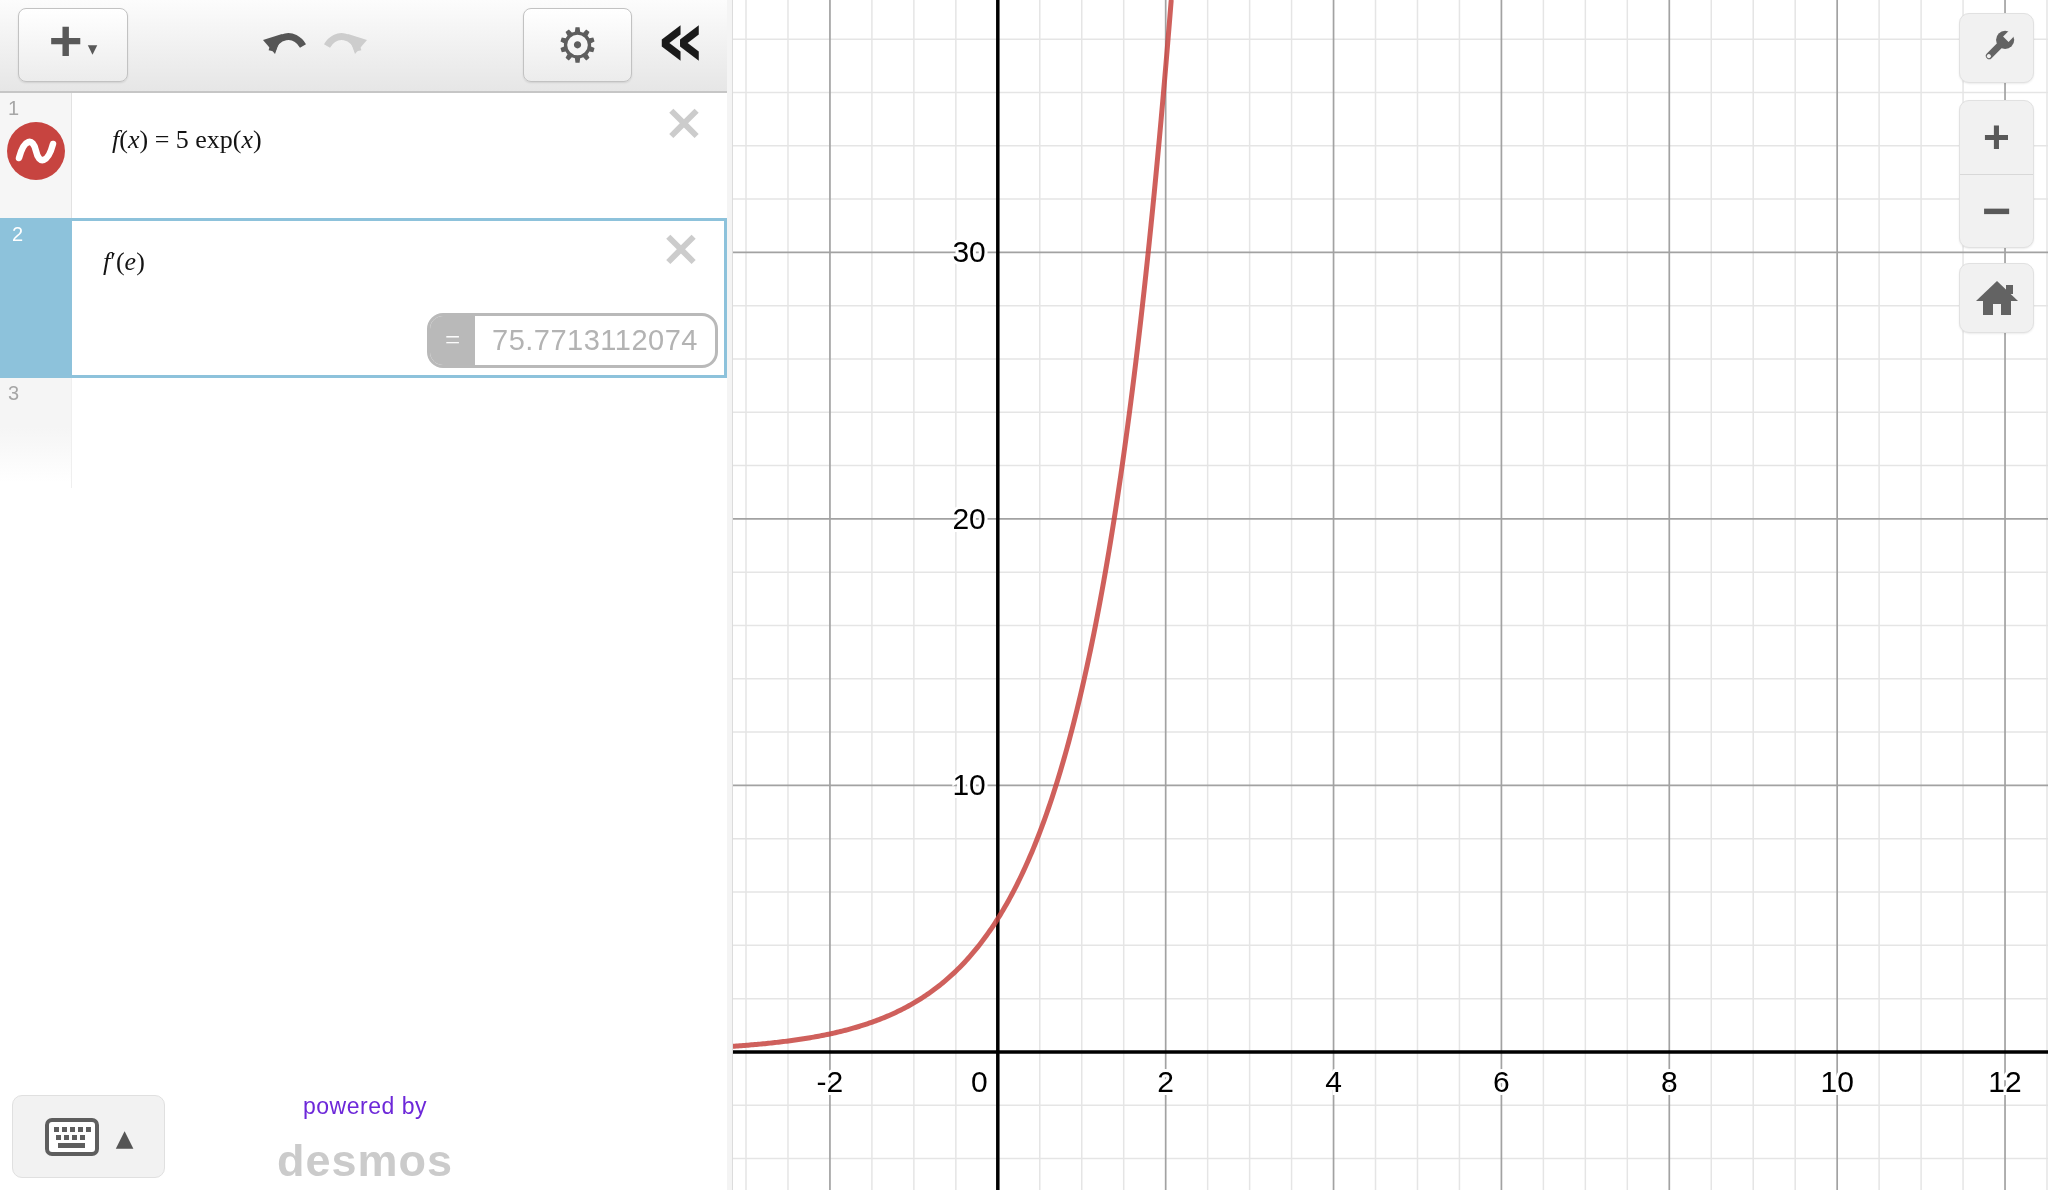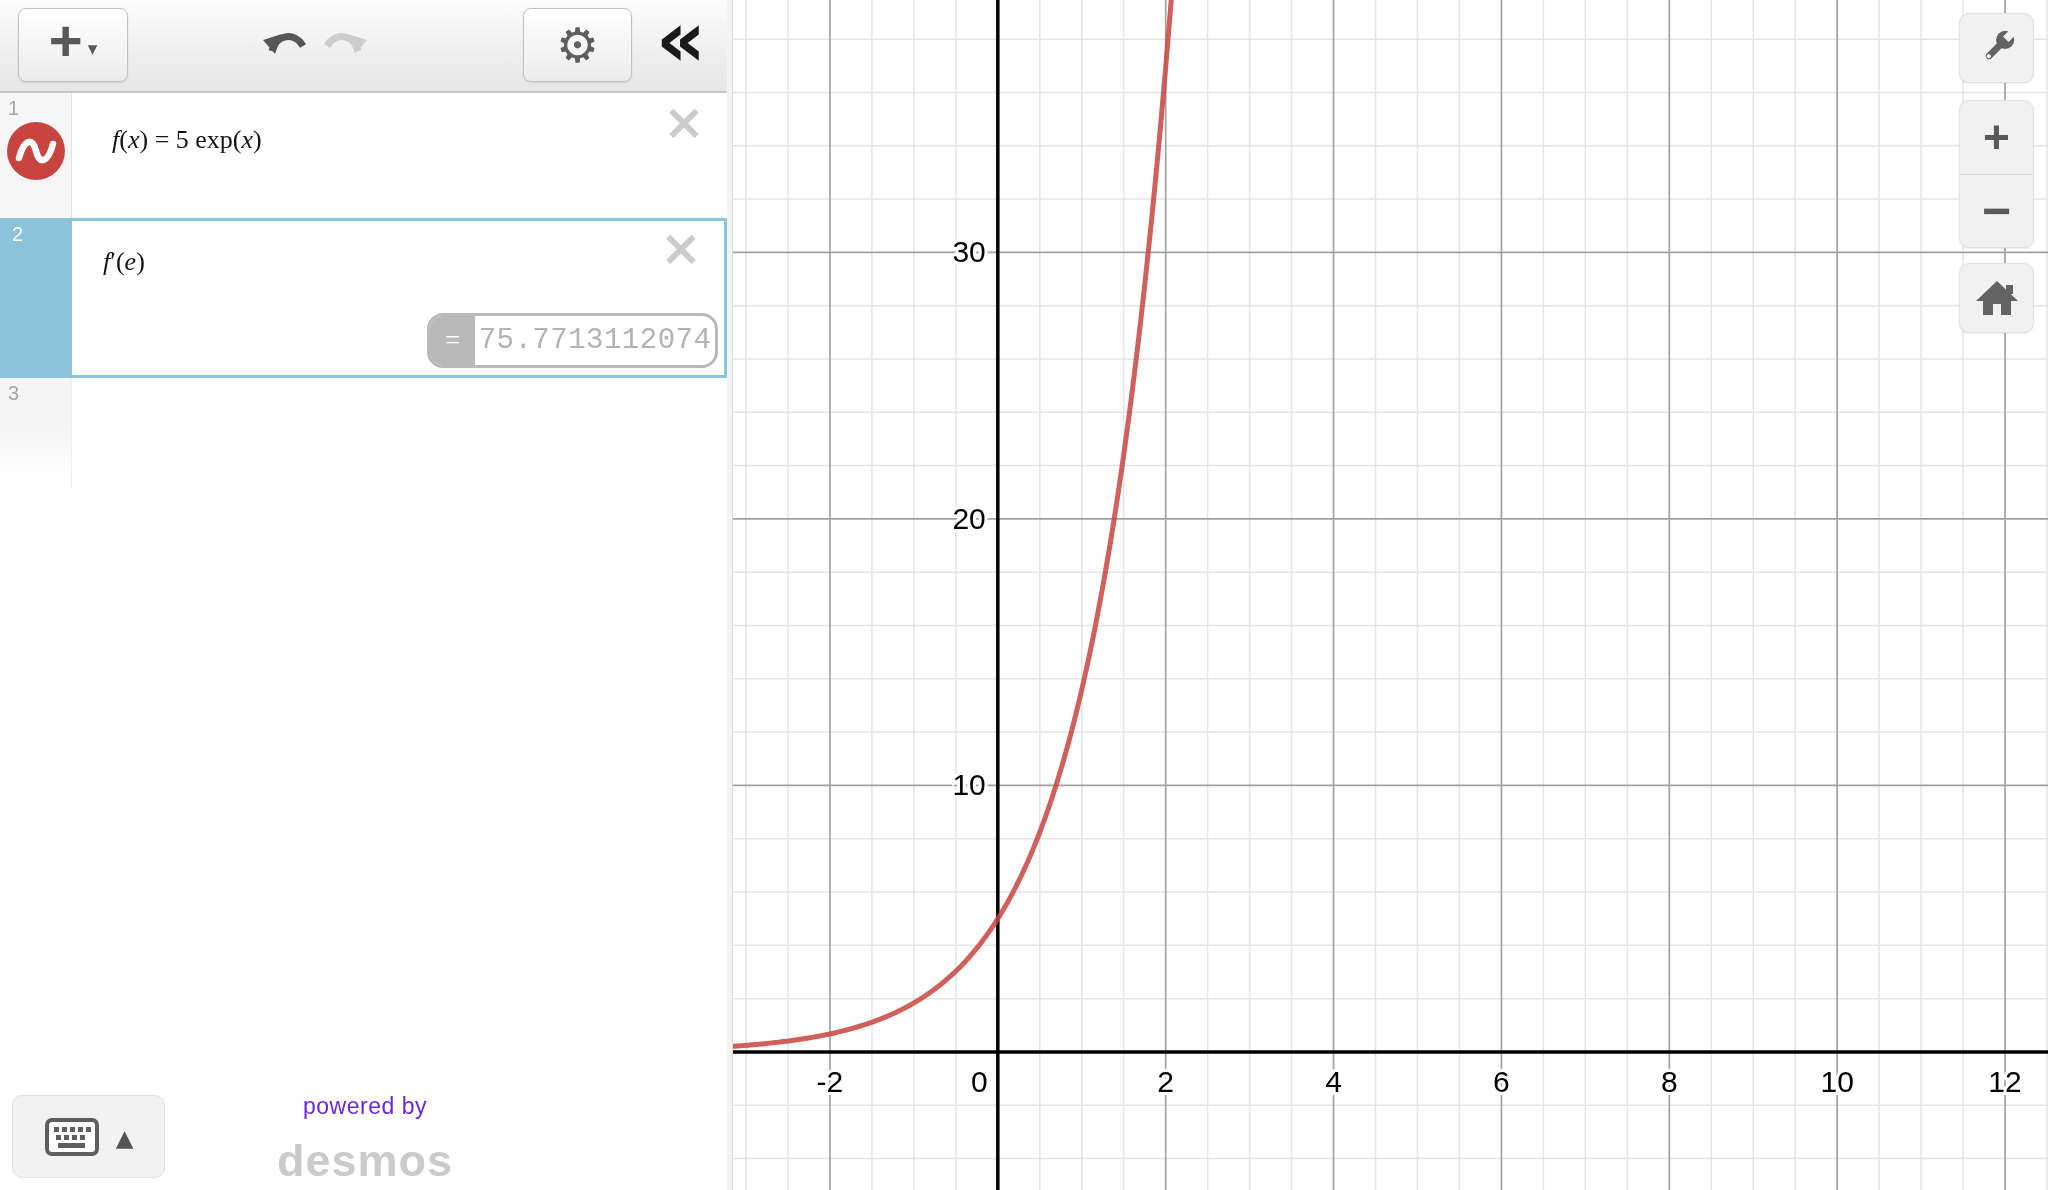--- a/index.html
+++ b/index.html
@@ -49,21 +49,21 @@
   .seg-it{font-style:italic;}
   .seg-up{font-style:normal;}
   .close-x{position:absolute;right:22px;top:4px;font-size:50px;font-weight:700;color:#cccccc;
            line-height:1;cursor:pointer;font-family:"DejaVu Sans",sans-serif;}
   #row2 .close-x{top:2px;}
   .result-pill{position:absolute;left:424px;top:92px;width:291px;height:55px;box-sizing:border-box;
                border:3px solid #b9b9b9;border-radius:16px;background:#fff;display:flex;overflow:hidden;}
   .equals-cell{width:45px;background:#b9b9b9;color:#fcfcfc;display:flex;align-items:center;
                justify-content:center;font-size:27px;font-family:"Liberation Serif",serif;}
   .value-cell{flex:1;display:flex;align-items:center;justify-content:center;
-              font-family:Liberation Mono, monospace;font-size:29px;color:#b3b3b3;letter-spacing:.5px;}
+              font-family:Liberation Sans, sans-serif;font-size:29px;color:#b3b3b3;letter-spacing:.5px;}
 
   
   #kb-btn{position:absolute;left:12px;top:1095px;width:153px;height:83px;background:#f2f2f2;
           border:1px solid #e0e0e0;border-radius:10px;display:flex;align-items:center;
           justify-content:center;gap:16px;cursor:pointer;box-sizing:border-box;}
   #kb-tri{font-size:23px;color:#555;font-family:"DejaVu Sans",sans-serif;margin-top:2px;}
   #powered{position:absolute;left:240px;top:1094px;width:250px;text-align:center;line-height:1.05;}
   #powered-by{font-size:23px;color:#6d28d9;letter-spacing:.5px;}
   #wordmark{font-size:45px;font-weight:700;color:#cbcbcb;letter-spacing:1px;margin-top:19px;}
 

